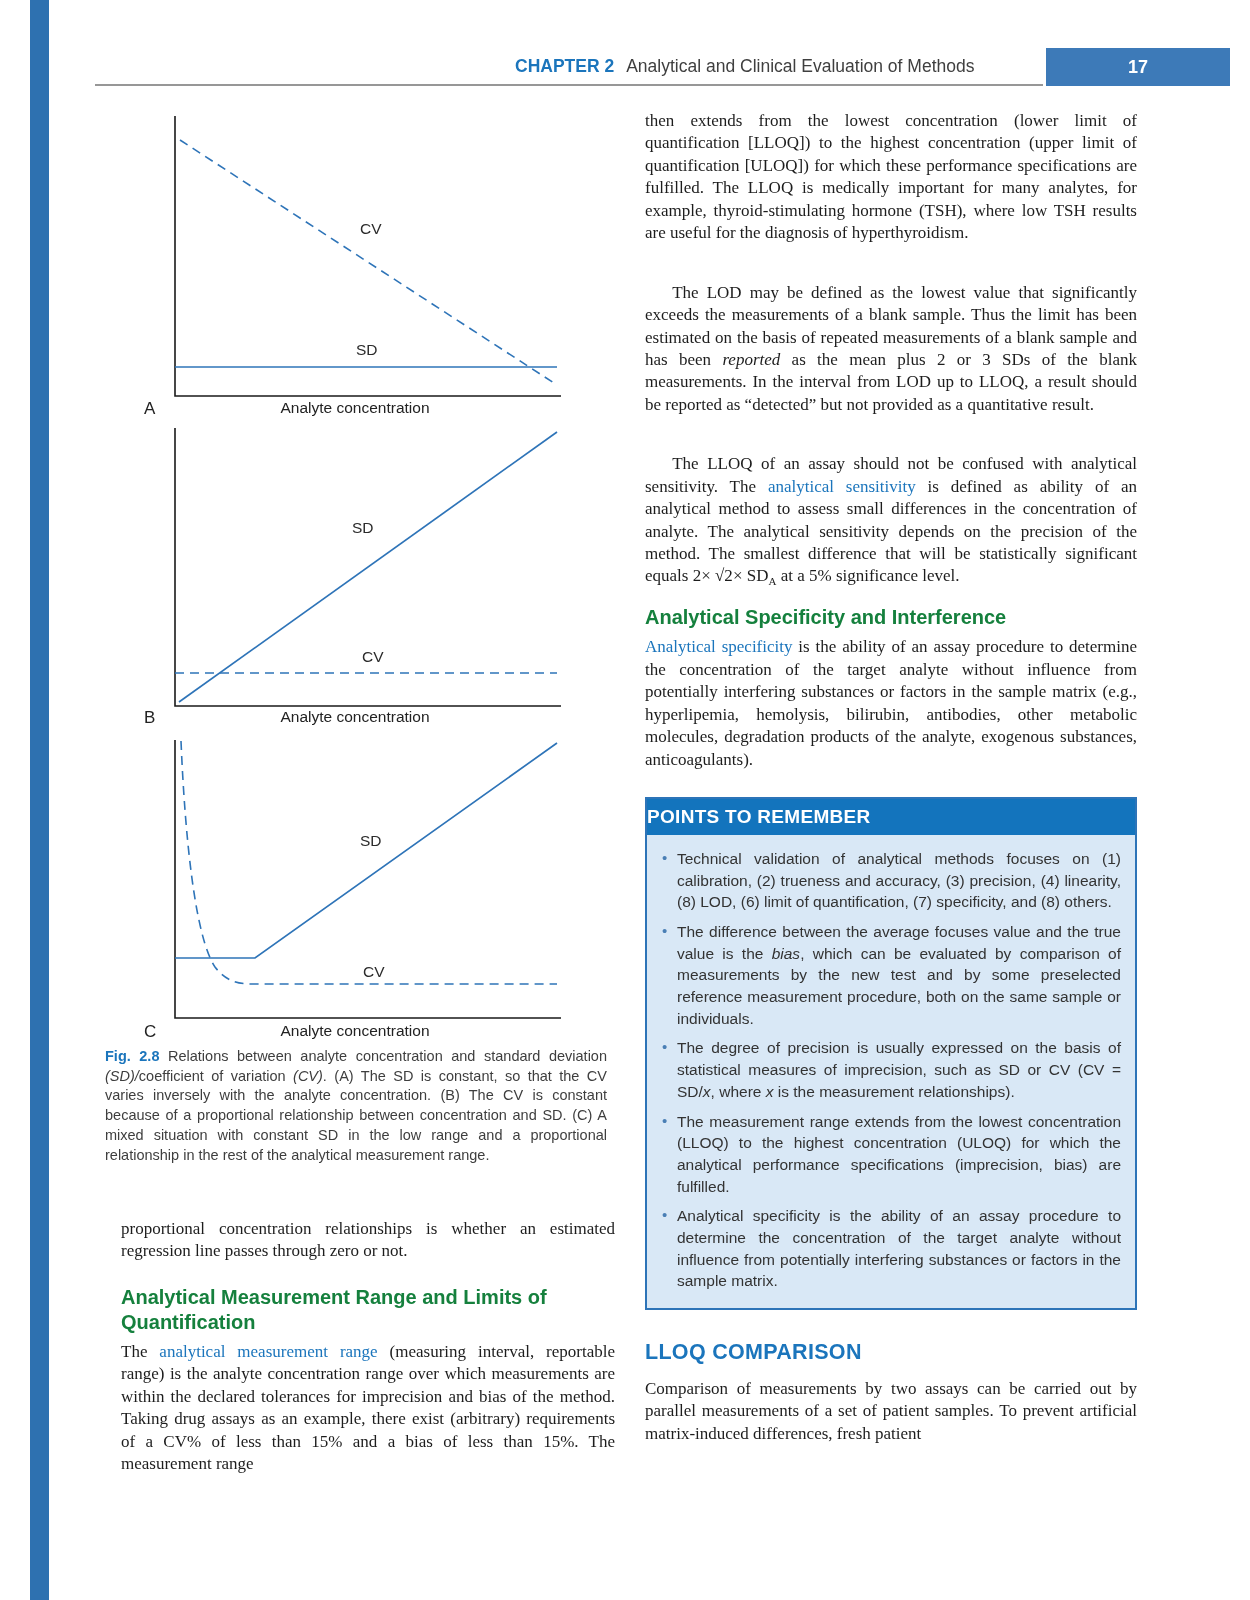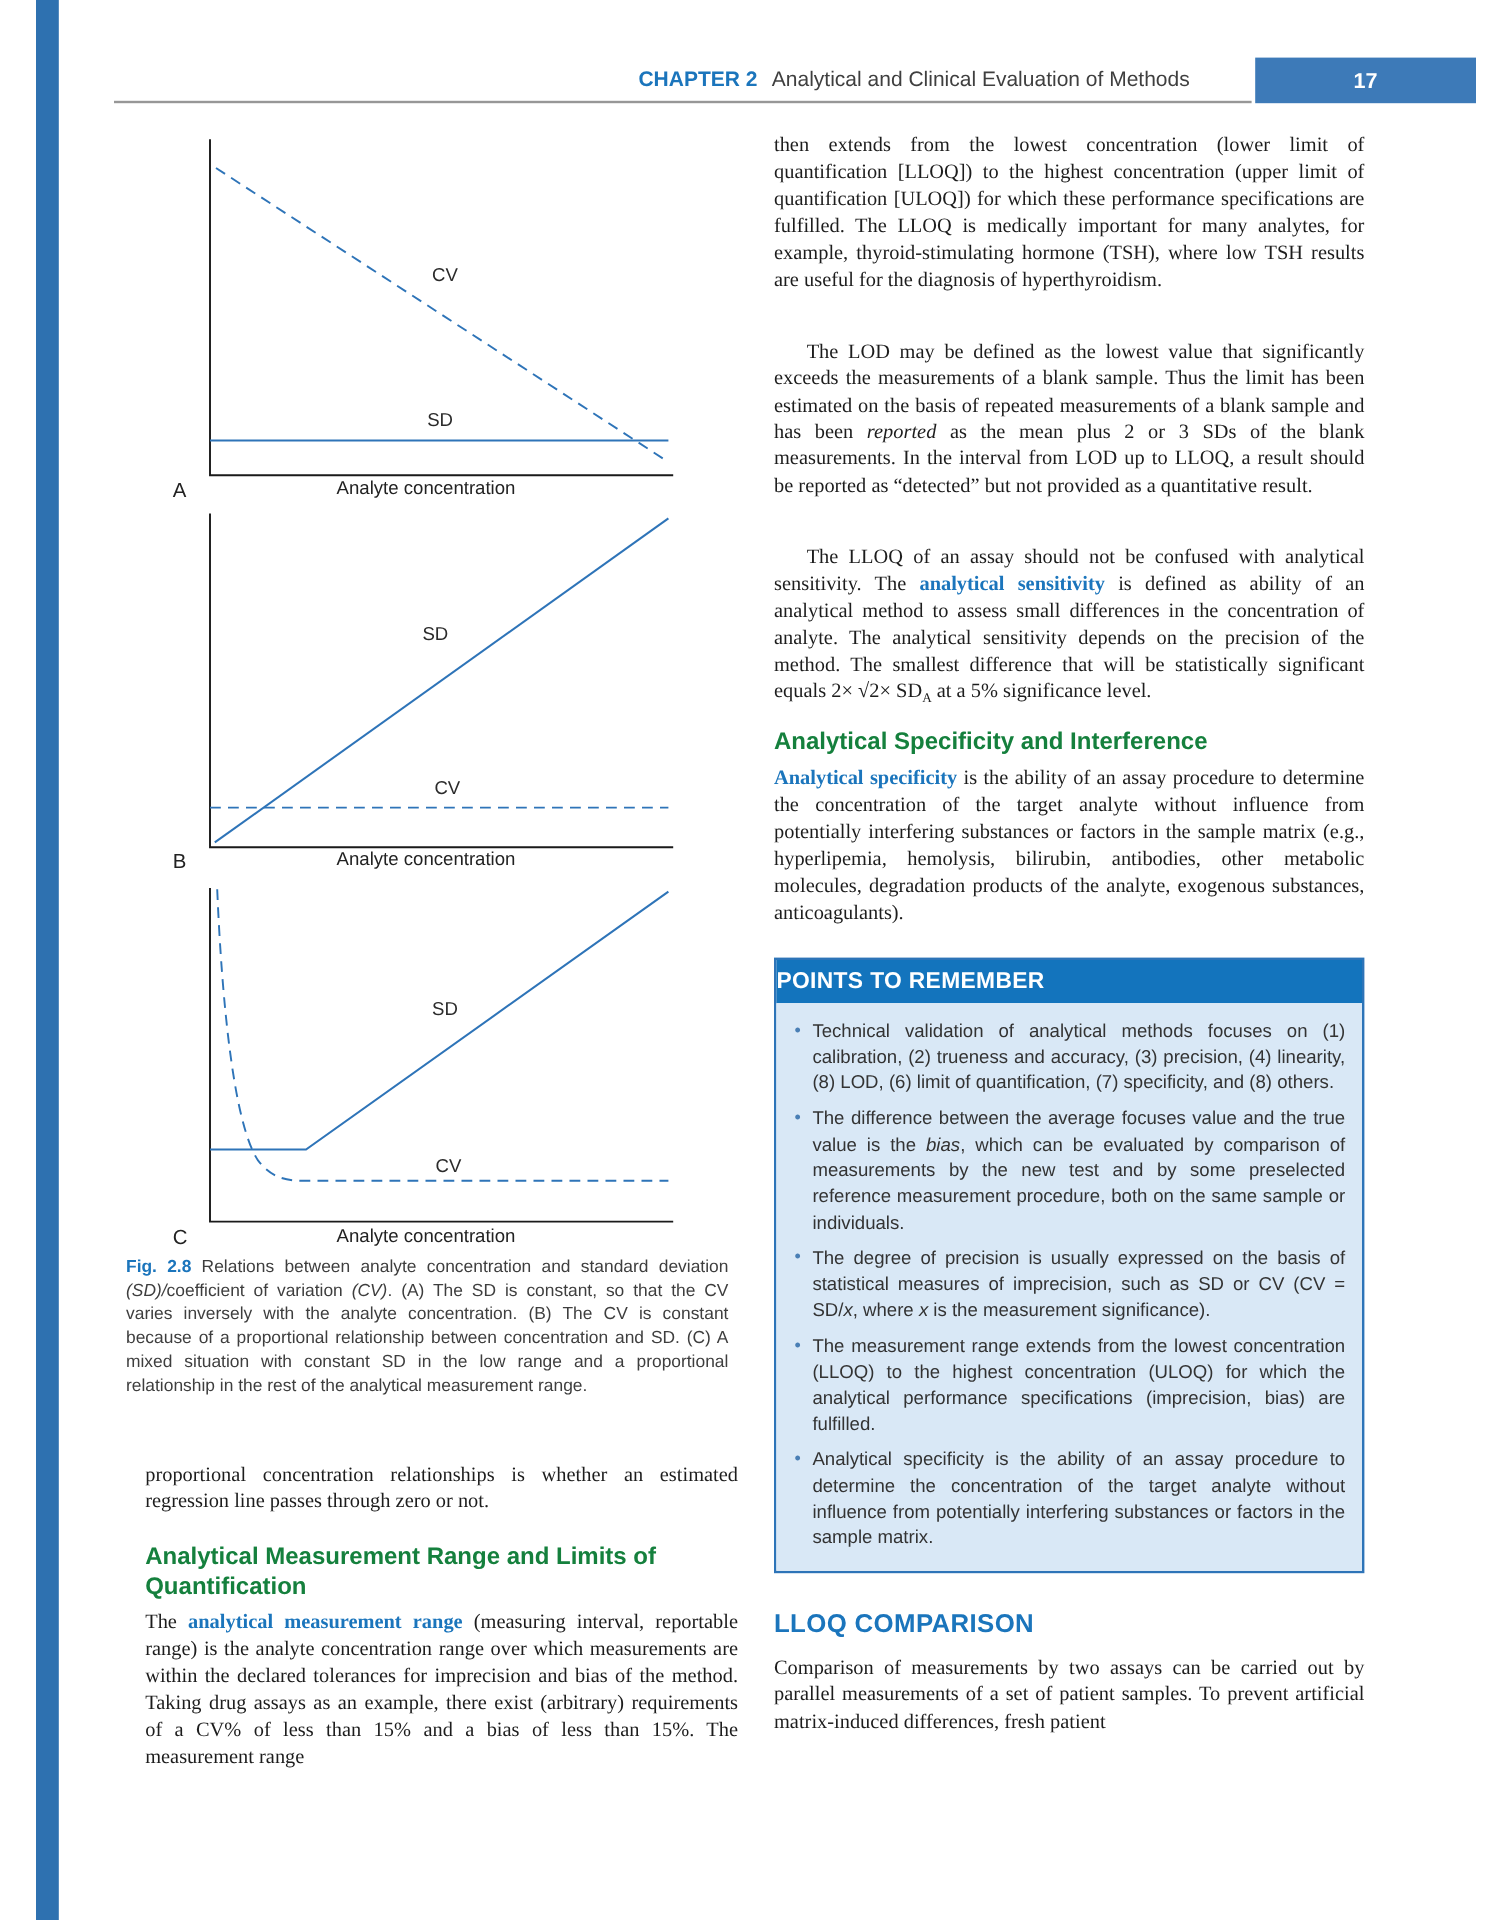--- a/index.html
+++ b/index.html
@@ -3,21 +3,21 @@
 <meta charset="utf-8">
 <style>
   html,body { margin:0; padding:0; background:#ffffff; }
   .page {
     position:relative; width:1250px; height:1600px; background:#ffffff;
     font-family:"Liberation Serif", serif; overflow:hidden;
   }
   .left-bar { position:absolute; left:30px; top:0; width:19px; height:1600px; background:#2e71b0; }
 
   
-  .running-header { position:absolute; left:532px; top:56px; font-family:"Liberation Sans", sans-serif; font-size:17.5px; white-space:nowrap; }
+  .running-header { position:absolute; left:515px; top:56px; font-family:"Liberation Sans", sans-serif; font-size:17.5px; white-space:nowrap; }
   .chapter-label { color:#1b75bc; font-weight:bold; }
   .chapter-title { color:#3f3f3f; margin-left:12px; }
   .header-rule { position:absolute; left:95px; top:84px; width:948px; height:2px; background:#979797; }
   .page-num-box { position:absolute; left:1046px; top:48px; width:184px; height:38px; background:#3d7ab8;
                   display:flex; align-items:center; justify-content:center;
                   color:#ffffff; font:bold 18px "Liberation Sans", sans-serif; }
 
   
   svg.chart { position:absolute; overflow:visible; }
   svg.chart text { font-family:"Liberation Sans", sans-serif; font-size:15.5px; fill:#2b2b2b; }
@@ -31,21 +31,21 @@
   
   .caption { position:absolute; left:105px; top:1047px; width:502px;
              font:14.5px/1.36 "Liberation Sans", sans-serif; color:#3e3e3e; text-align:justify; }
   .fig-label { font-weight:bold; color:#1b75bc; }
 
   
   .left-col  { position:absolute; left:121px; top:1218px; width:494px; }
   .right-col { position:absolute; left:645px; top:110px;  width:492px; }
   .body-para { font-size:17px; line-height:1.32; color:#1d1d1d; text-align:justify; margin:0; }
   .indent { text-indent:1.6em;margin-top:37px; }
-  .bold-blue { color:#1b75bc; font-weight:bold; }
+  .bold-blue { color:#1b75bc; font-weight:normal; }
   .italic { font-style:italic; }
   sub { font-size:11px; }
   .sub-heading { font:bold 20px/1.25 "Liberation Sans", sans-serif; color:#15803d; margin:16px 0 6px 0; }
   .left-heading { margin-top:22px; }
   .major-heading { font:bold 21.5px/1.2 "Liberation Sans", sans-serif; color:#1b75bc; margin:30px 0 12px 0; letter-spacing:0.3px; }
 
   
   .points-box { margin-top:26px; border:2px solid #2d74b8; }
   .points-header { background:#1374bd; color:#ffffff; font:bold 19px "Liberation Sans", sans-serif;
                    padding:7px 0; letter-spacing:0.3px; }
@@ -123,21 +123,21 @@
 
     <h2 class="sub-heading">Analytical Specificity and Interference</h2>
     <p class="body-para"><span class="bold-blue">Analytical specificity</span><span> is the ability of an assay procedure to determine the concentration of the target analyte without influence from potentially interfering substances or factors in the sample matrix (e.g., hyperlipemia, hemolysis, bilirubin, antibodies, other metabolic molecules, degradation products of the analyte, exogenous substances, anticoagulants).</span></p>
 
     <div class="points-box">
       <div class="points-header">POINTS TO REMEMBER</div>
       <div class="points-body">
         <ul>
           <li><span class="bullet">•</span><span>Technical validation of analytical methods focuses on (1) calibration, (2) trueness and accuracy, (3) precision, (4) linearity, (8) LOD, (6) limit of quantification, (7) specificity, and (8) others.</span></li>
           <li><span class="bullet">•</span><span>The difference between the average focuses value and the true value is the </span><span class="italic">bias</span><span>, which can be evaluated by comparison of measurements by the new test and by some preselected reference measurement procedure, both on the same sample or individuals.</span></li>
-          <li><span class="bullet">•</span><span>The degree of precision is usually expressed on the basis of statistical measures of imprecision, such as SD or CV (CV = SD/</span><span class="italic">x</span><span>, where </span><span class="italic">x</span><span> is the measurement significance).</span></li>
+          <li><span class="bullet">•</span><span>The degree of precision is usually expressed on the basis of statistical measures of imprecision, such as SD or CV (CV = SD/</span><span class="italic">x</span><span>, where </span><span class="italic">x</span><span> is the measurement relationships).</span></li>
           <li><span class="bullet">•</span><span>The measurement range extends from the lowest concentration (LLOQ) to the highest concentration (ULOQ) for which the analytical performance specifications (imprecision, bias) are fulfilled.</span></li>
           <li><span class="bullet">•</span><span>Analytical specificity is the ability of an assay procedure to determine the concentration of the target analyte without influence from potentially interfering substances or factors in the sample matrix.</span></li>
         </ul>
       </div>
     </div>
 
     <h2 class="major-heading">LLOQ COMPARISON</h2>
     <p class="body-para">Comparison of measurements by two assays can be carried out by parallel measurements of a set of patient samples. To prevent artificial matrix-induced differences, fresh patient</p>
   </div>
 

